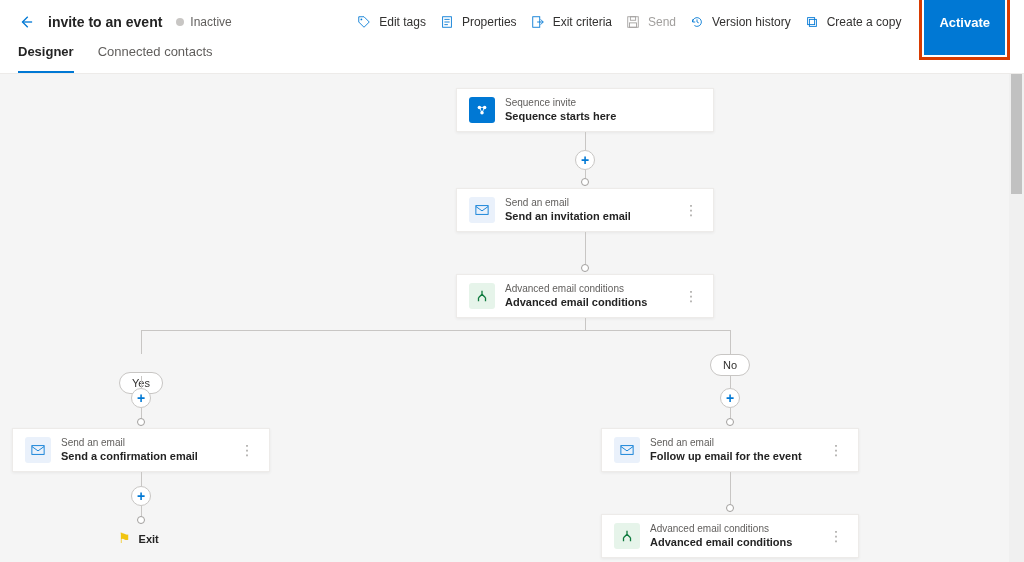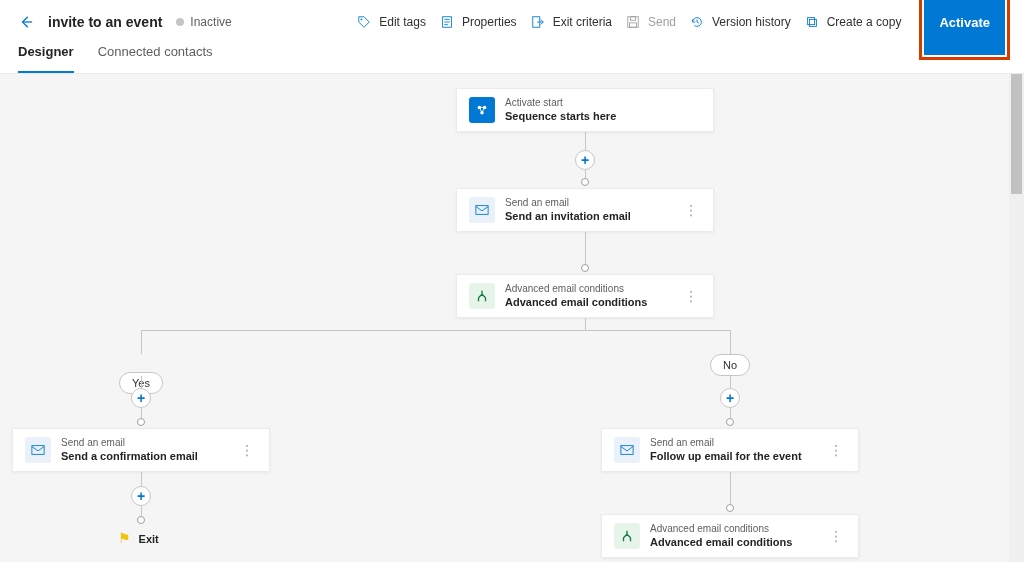--- a/index.html
+++ b/index.html
@@ -130,21 +130,21 @@
   <div class="node" style="left:456px; top:14px;">
     <div class="node-icon start">
       <svg width="14" height="14" viewBox="0 0 16 16">
           <circle cx="5" cy="5" r="2" fill="currentColor"></circle>
           <circle cx="11" cy="5" r="2" fill="currentColor"></circle>
           <circle cx="8" cy="11" r="2" fill="currentColor"></circle>
           <path d="M5 5 L8 11 M11 5 L8 11 M5 5 L11 5" stroke="currentColor"></path>
         </svg>
     </div>
     <div class="node-text">
-      <div class="node-small">Activate start</div>
+      <div class="node-small">Sequence invite</div>
       <div class="node-title">Sequence starts here</div>
     </div>
   </div>
   <div class="connector-v" style="left:585px; top:58px; height:18px;"></div>
   <div class="plus-btn" style="left:585px; top:76px;">+</div>
   <div class="connector-v" style="left:585px; top:96px; height:8px;"></div>
   <div class="circle-dot" style="left:585px; top:104px;"></div>
 
   <div class="node" style="left:456px; top:114px;">
     <div class="node-icon email">

